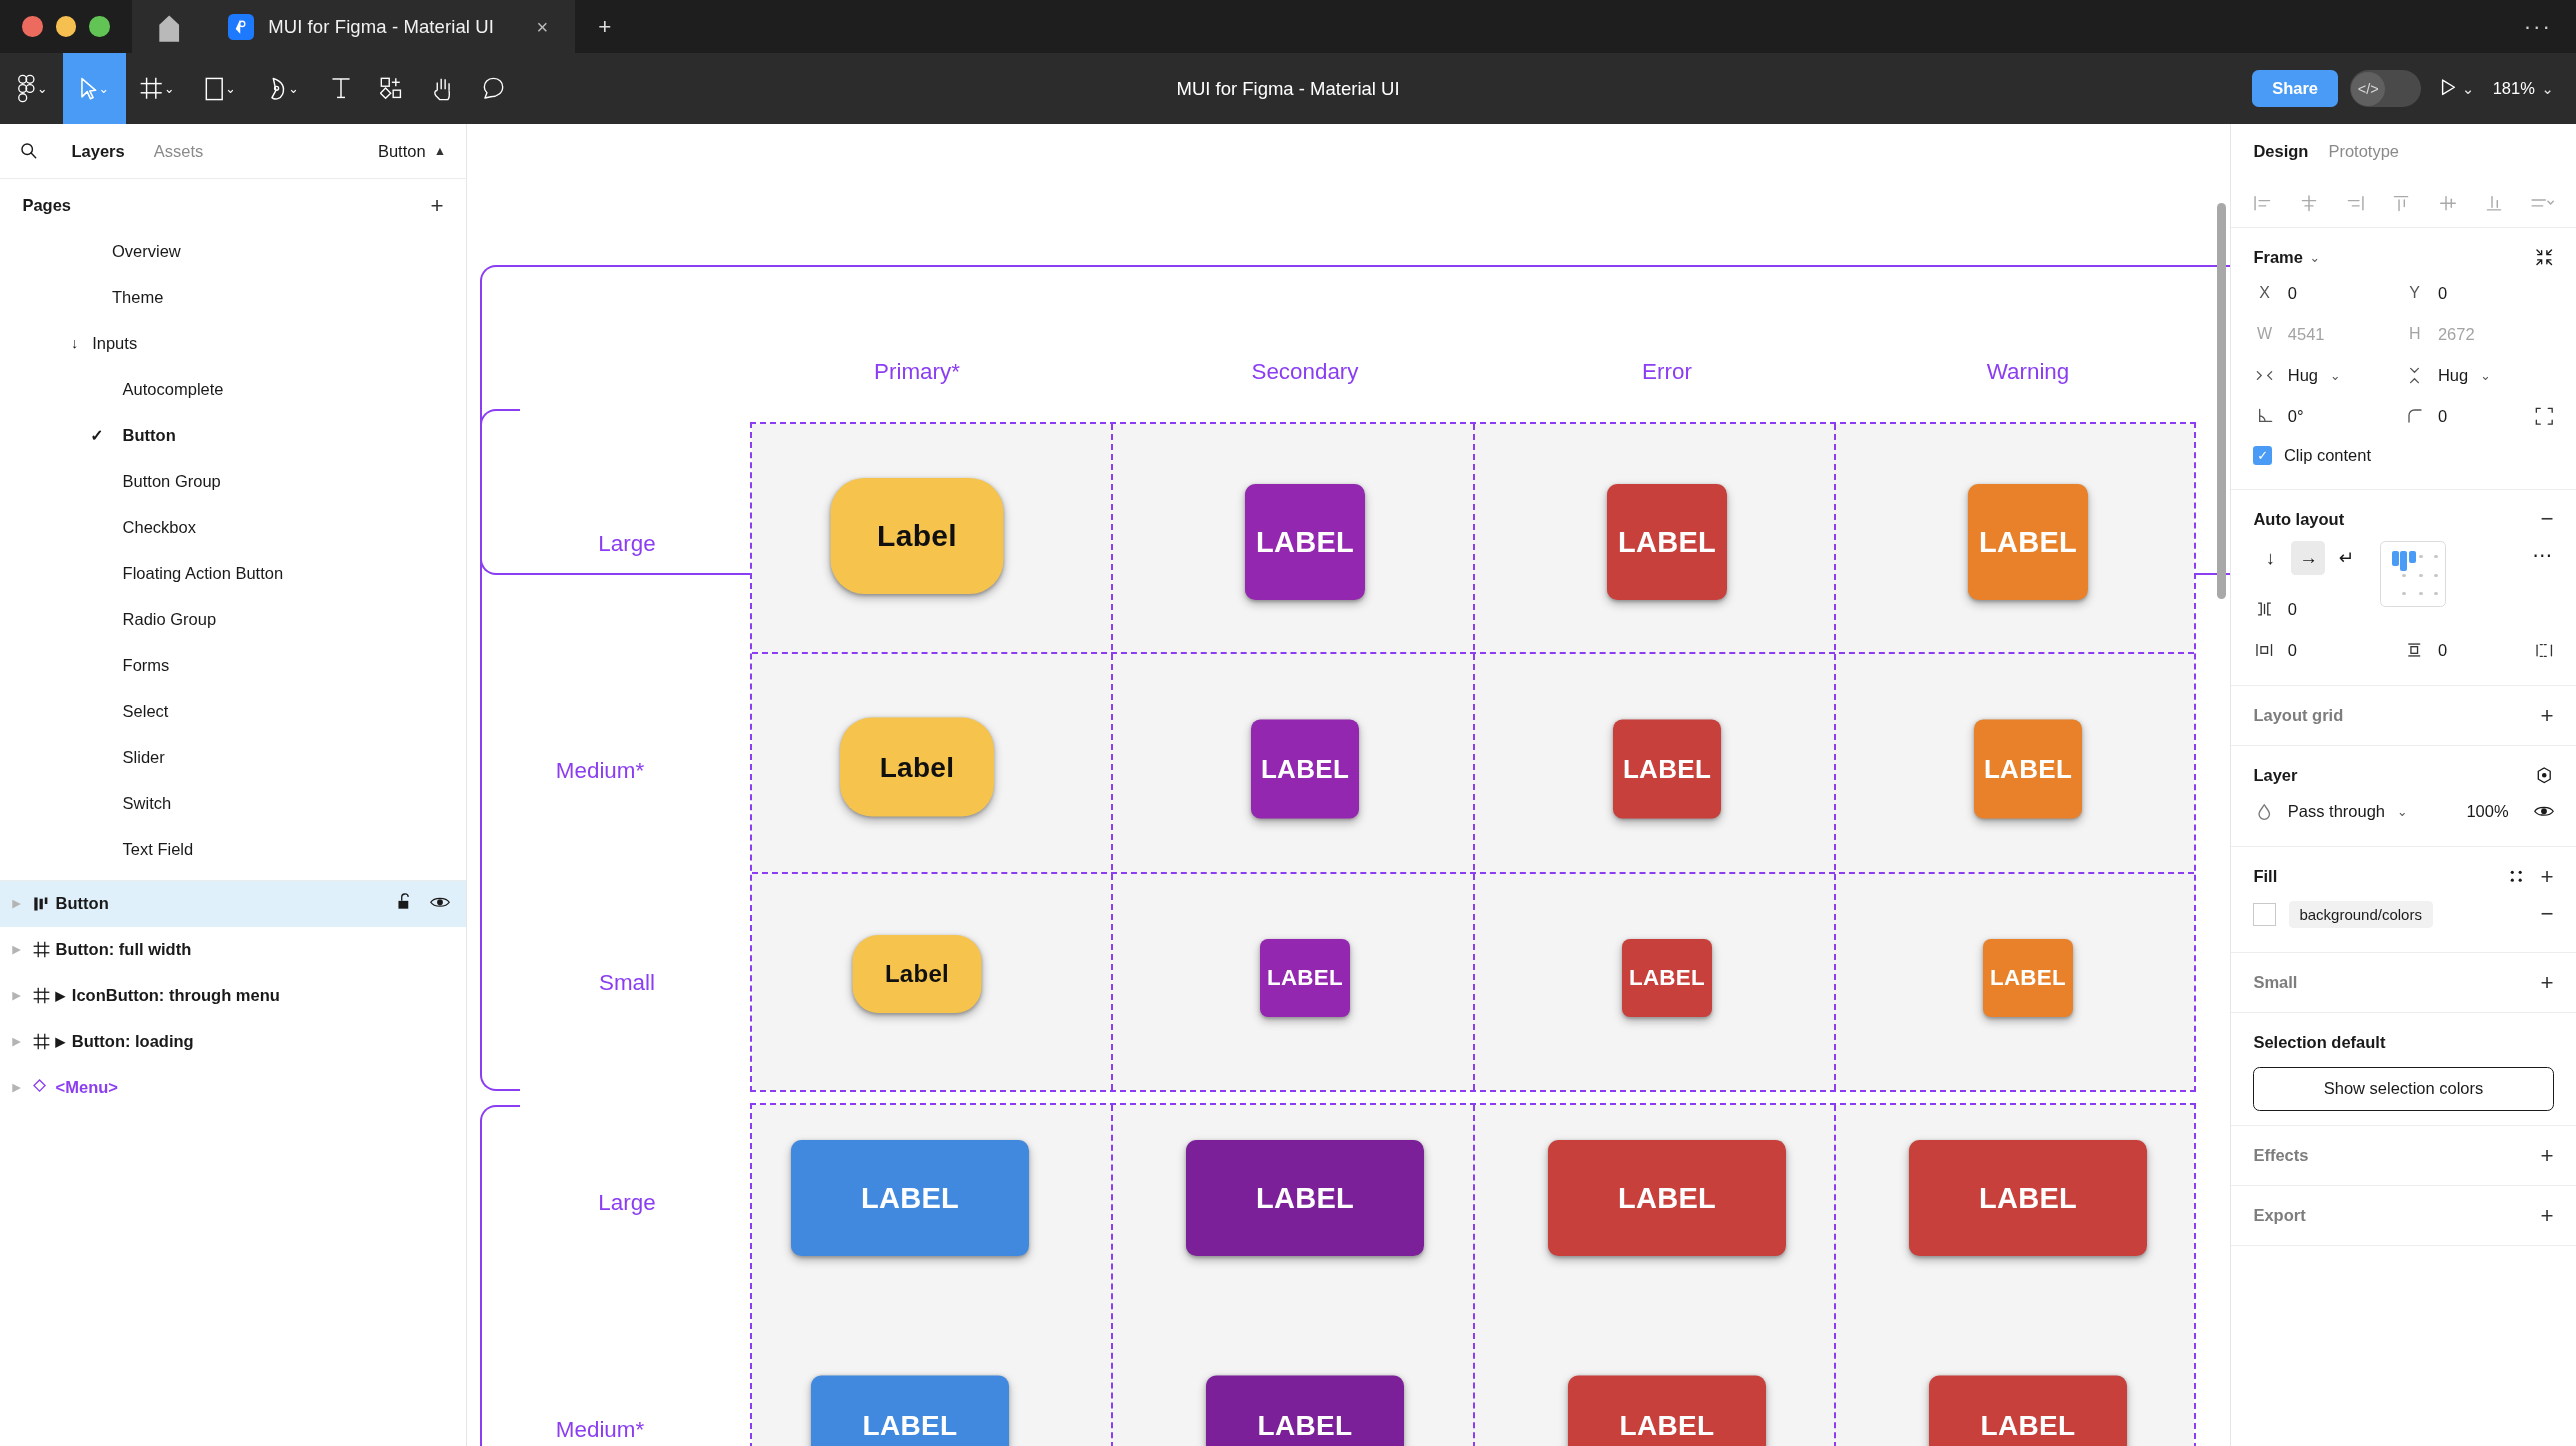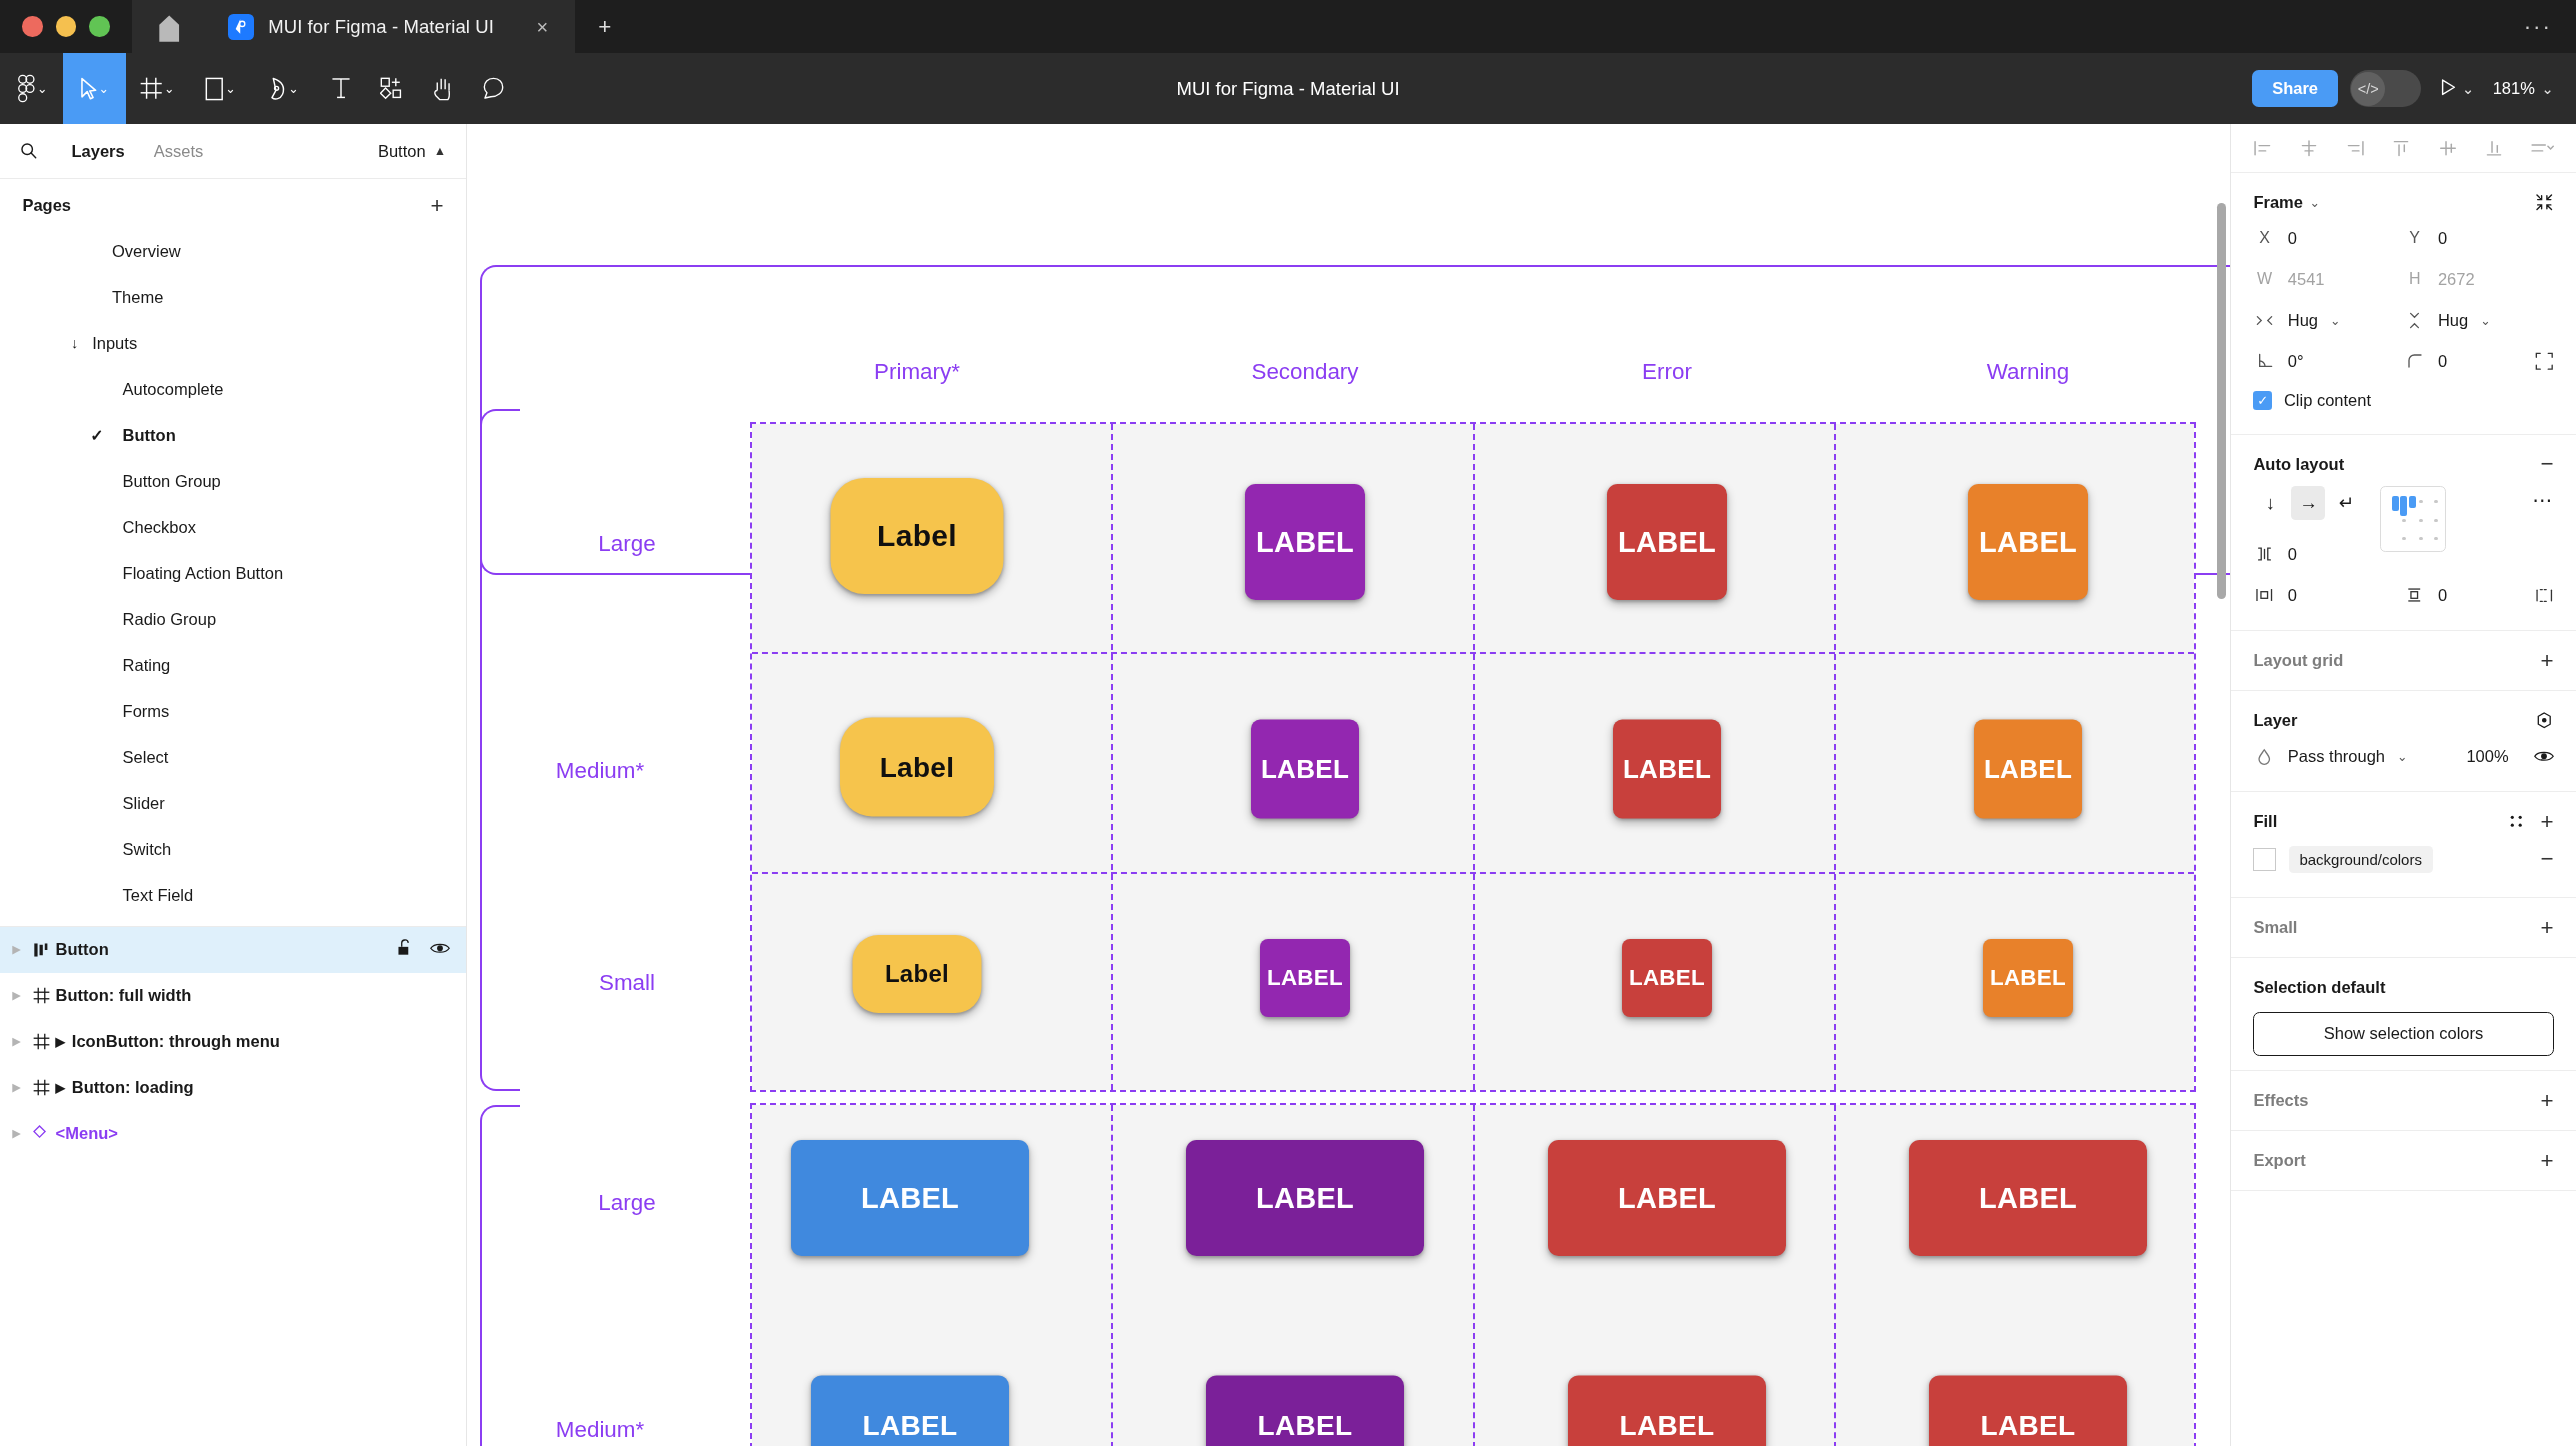--- a/index.html
+++ b/index.html
@@ -495,25 +495,20 @@
           <span>Floating Action Button</span>
         </div>
         <div class="page-item ind1">
           <span class="tick"></span>
           <span style="width: 10.6px;"></span>
           <span>Radio Group</span>
         </div>
         <div class="page-item ind1">
           <span class="tick"></span>
           <span style="width: 10.6px;"></span>
-          <span>Rating</span>
-        </div>
-        <div class="page-item ind1">
-          <span class="tick"></span>
-          <span style="width: 10.6px;"></span>
           <span>Forms</span>
         </div>
         <div class="page-item ind1">
           <span class="tick"></span>
           <span style="width: 10.6px;"></span>
           <span>Select</span>
         </div>
         <div class="page-item ind1">
           <span class="tick"></span>
           <span style="width: 10.6px;"></span>
@@ -705,20 +700,24 @@
           <span>LABEL</span>
         </div>
         <div class="mbtn" style="left: 1561px; top: 1301px; width: 198px; height: 99px; background: rgb(200, 64, 60); color: rgb(255, 255, 255); border-radius: 10.6px; font-size: 28px;">
           <span>LABEL</span>
         </div>
       </div>
   </div>
 
   <div class="right-panel">
 
+    <div class="rp-tabs">
+      <div class="rp-tab active">Design</div>
+      <div class="rp-tab">Prototype</div>
+    </div>
 
     <div class="rp-align">
       <span class="align-btn">
         <svg width="20" height="18.5" viewBox="0 0 30 28" fill="none" stroke="#a9a9a9" stroke-width="2.2" stroke-linecap="round">
           <line x1="3" y1="4" x2="3" y2="24"></line>
             <line x1="9" y1="10" x2="25" y2="10"></line>
             <line x1="9" y1="18" x2="19" y2="18"></line>
         </svg>
       </span>
       <span class="align-btn">

